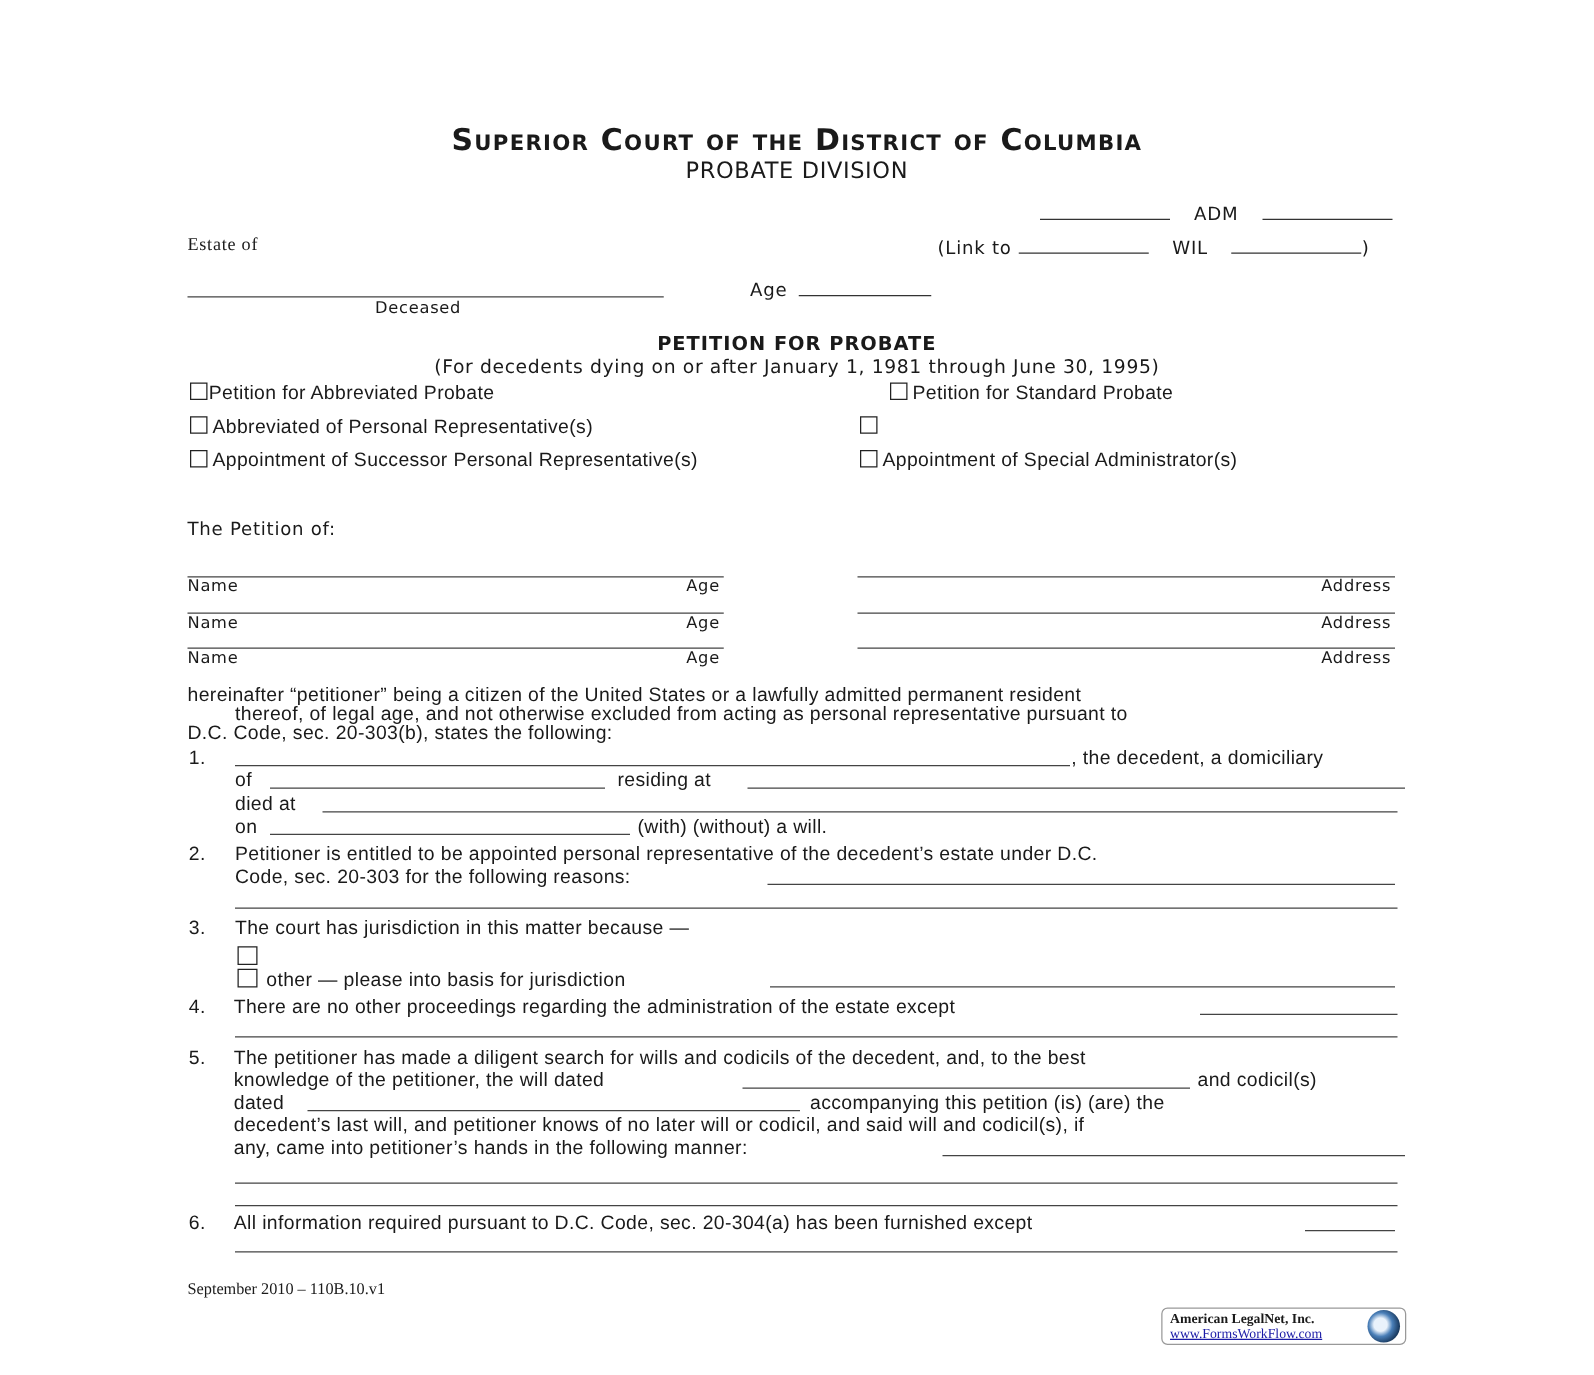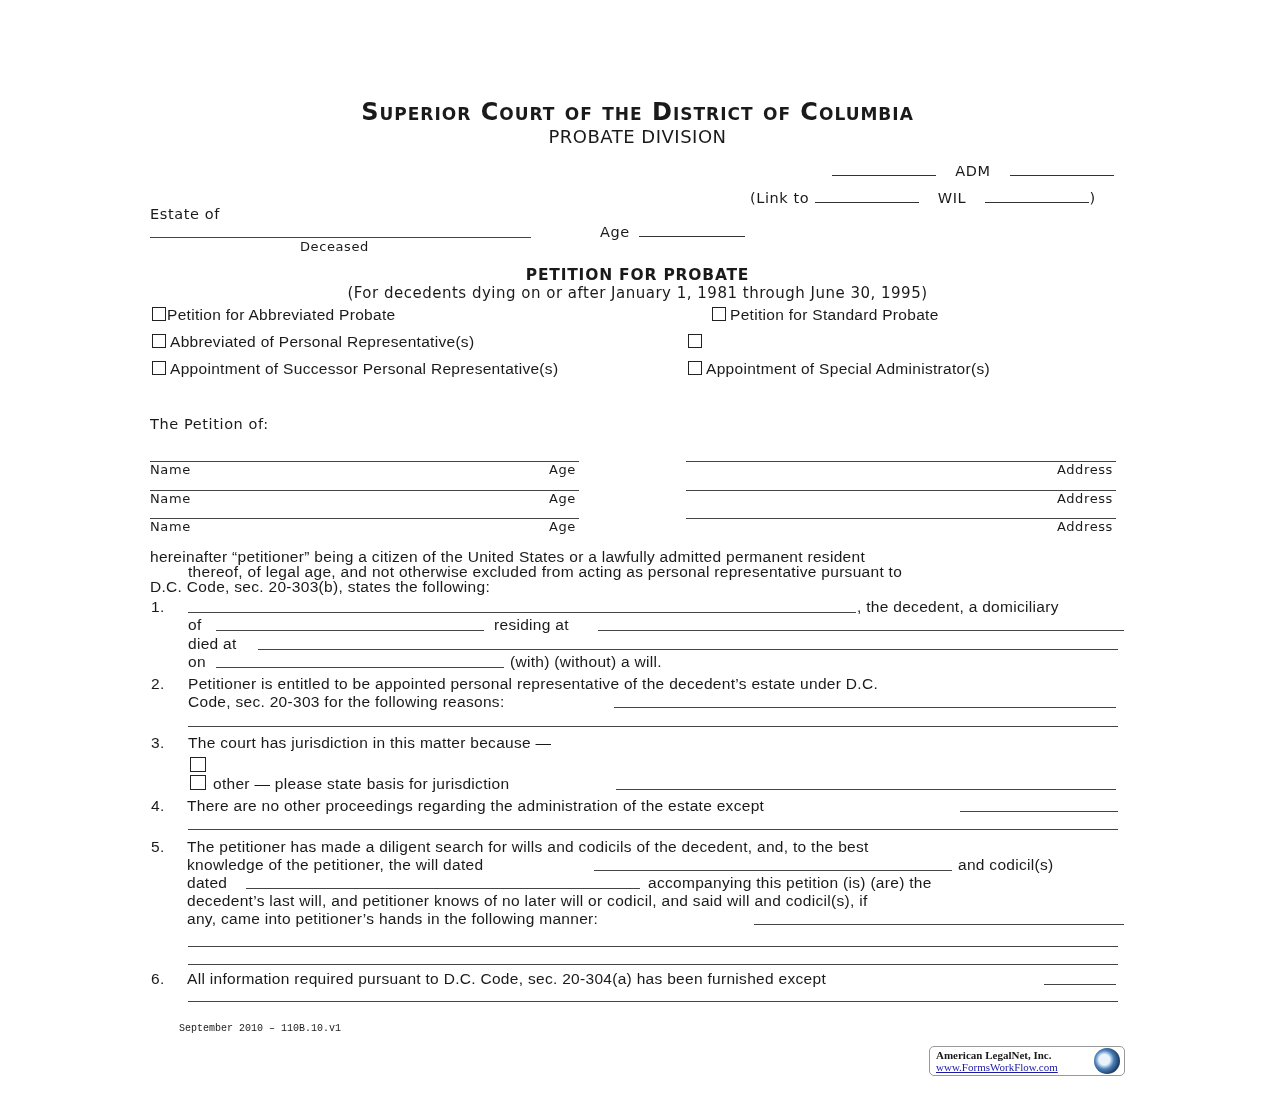--- a/index.html
+++ b/index.html
@@ -14,21 +14,21 @@
   .narrow { font-family: "Liberation Sans", sans-serif; font-size: 15.5px; letter-spacing: 0.3px; }
   .blank { display: inline-block; border-bottom: 1px solid #333; height: 12px; vertical-align: baseline; }
   .hline { position: absolute; border-top: 1px solid #444; height: 0; }
   .cb { display: inline-block; width: 12px; height: 12px; border: 1px solid #222; vertical-align: -1px; margin-right: 4px; background: #fff; }
   .center { left: 0; width: 1275px; text-align: center; }
   .logo { left: 929px; top: 1046px; width: 194px; height: 28px; border: 1px solid #999; border-radius: 5px; background: #fff; }
   .logo .name { position: absolute; left: 6px; top: 2px; font-family: "Liberation Serif", serif; font-weight: bold; font-size: 11px; }
   .logo .url { position: absolute; left: 6px; top: 14px; font-family: "Liberation Serif", serif; font-size: 11px; color: #1a1aa6; text-decoration: underline; }
   .logo .globe { position: absolute; right: 4px; top: 1px; width: 26px; height: 26px; border-radius: 50%;
                  background: radial-gradient(circle at 40% 45%, #eaf2fb 0 25%, #4a7fb8 45%, #1d3f66 70%, #111 100%); }
-  .footer { left: 150px; top: 1023px; font-family: Liberation Mono, monospace; font-size: 10px; margin-left: 29px; }
+  .footer { left: 150px; top: 1023px; font-family: Liberation Serif, serif; font-size: 13px; }
 </style>
 </head>
 <body>
 
 <div class="abs title">
   <span>Superior Court of the District of Columbia</span>
 </div>
 <div class="abs subtitle">PROBATE DIVISION</div>
 
 <div class="abs txt" style="left:832px; top:163px;">
@@ -36,21 +36,21 @@
   <span style="margin:0 14px;">ADM</span>
   <span class="blank" style="width:104px;"></span>
 </div>
 <div class="abs txt" style="left:750px; top:190px;">
   <span>(Link to</span>
   <span class="blank" style="width:104px;"></span>
   <span style="margin:0 14px;">WIL</span>
   <span class="blank" style="width:104px;"></span><span>)</span>
 </div>
 
-<div class="abs txt" style="left:150px; top:206px;">Estate of</div>
+<div class="abs txt" style="left:150px; top:188px;font-family:Liberation Serif, serif;">Estate of</div>
 <div class="hline" style="left:150px; top:237px; width:381px;"></div>
 <div class="abs sm" style="left:300px; top:239px;">Deceased</div>
 <div class="abs txt" style="left:600px; top:224px;">
   <span>Age</span>
   <span class="blank" style="width:106px; margin-left:4px;"></span>
 </div>
 
 <div class="abs center" style="top:266px; font-weight:bold; font-size:15.5px; letter-spacing:0.8px;">PETITION FOR PROBATE</div>
 <div class="abs center" style="top:284px; font-size:15px; letter-spacing:0.5px;">(For decedents dying on or after January 1, 1981 through June 30, 1995)</div>
 
@@ -115,21 +115,21 @@
 <div class="abs narrow" style="left:188px; top:693px;">Code, sec. 20-303 for the following reasons:</div>
 <div class="hline" style="left:614px; top:707px; width:502px;"></div>
 <div class="hline" style="left:188px; top:726px; width:930px;"></div>
 
 <div class="abs narrow" style="left:151px; top:734px;">3.</div>
 <div class="abs narrow" style="left:188px; top:734px;">The court has jurisdiction in this matter because —</div>
 <div class="abs narrow" style="left:190px; top:757px;">
   <span class="cb" style="width:14px;height:13px;margin-right:7px;"></span>
 </div>
 <div class="abs narrow" style="left:190px; top:775px;">
-  <span class="cb" style="width:14px;height:13px;margin-right:7px;"></span><span>other — please state basis for jurisdiction</span>
+  <span class="cb" style="width:14px;height:13px;margin-right:7px;"></span><span>other — please into basis for jurisdiction</span>
 </div>
 <div class="hline" style="left:616px; top:789px; width:500px;"></div>
 
 <div class="abs narrow" style="left:151px; top:797px;">4.</div>
 <div class="abs narrow" style="left:187px; top:797px;">There are no other proceedings regarding the administration of the estate except</div>
 <div class="hline" style="left:960px; top:811px; width:158px;"></div>
 <div class="hline" style="left:188px; top:829px; width:930px;"></div>
 
 <div class="abs narrow" style="left:151px; top:838px;">5.</div>
 <div class="abs narrow" style="left:187px; top:838px;">The petitioner has made a diligent search for wills and codicils of the decedent, and, to the best</div>

